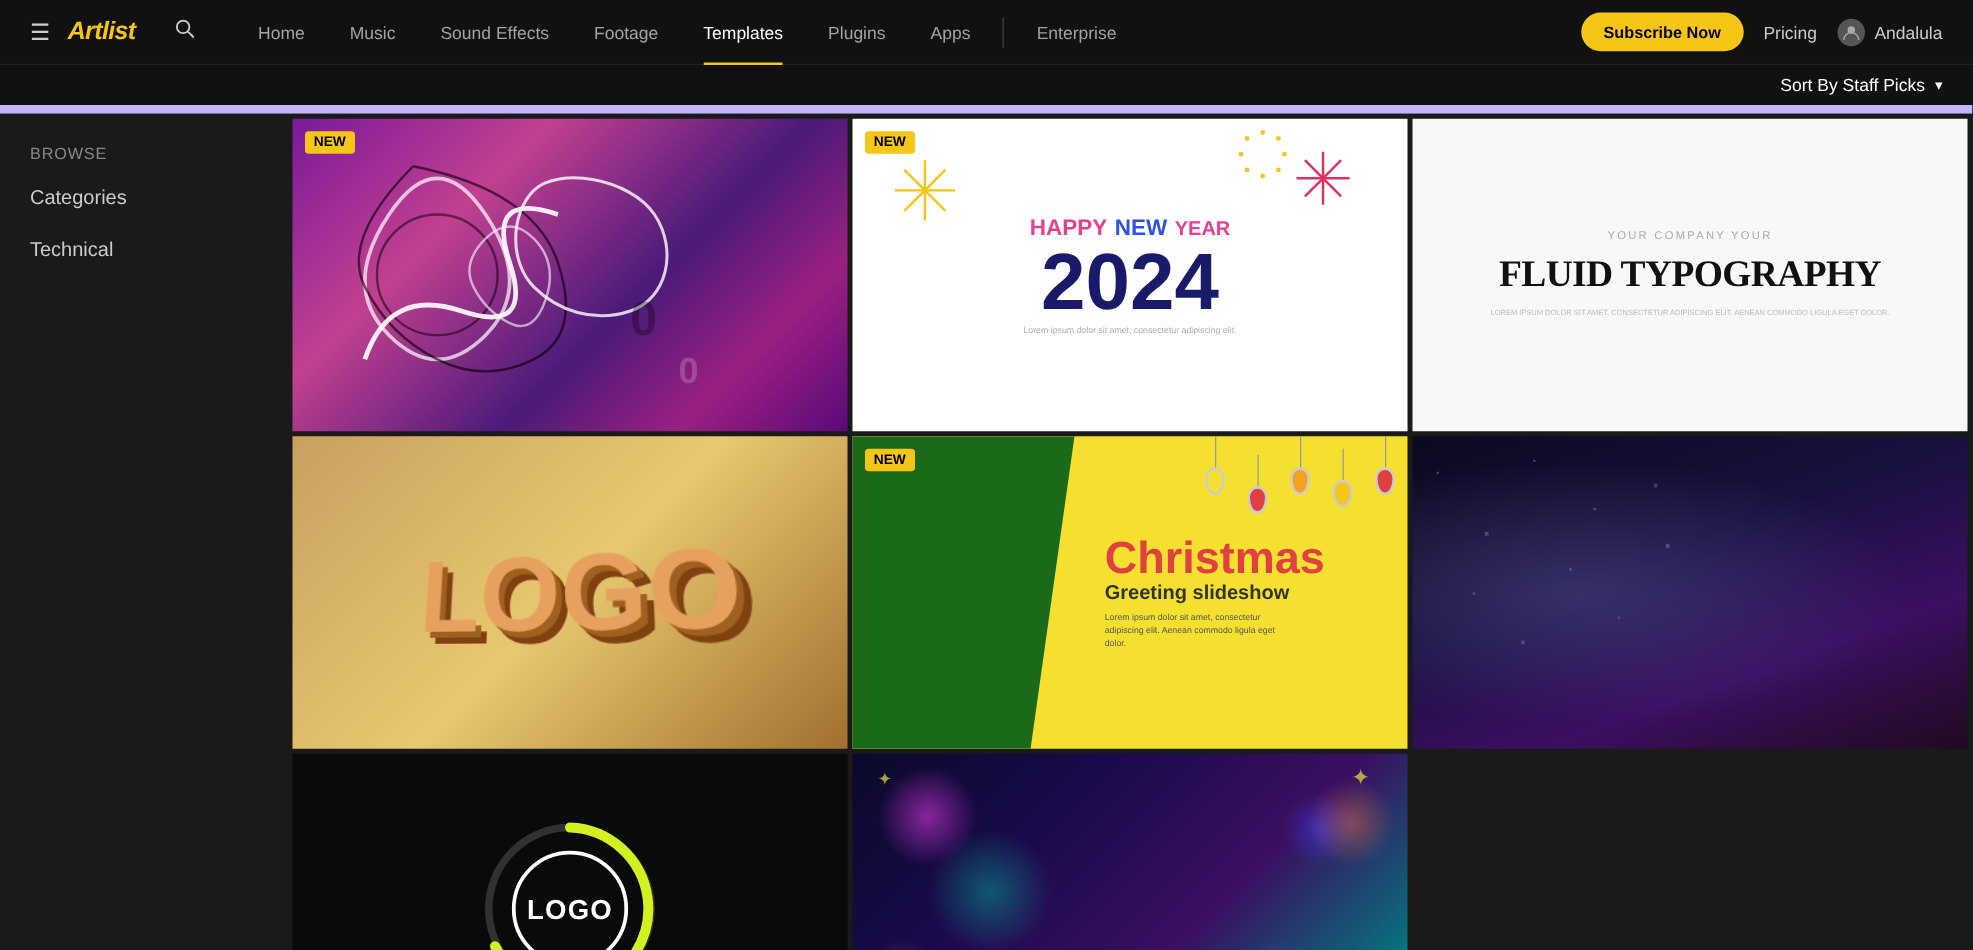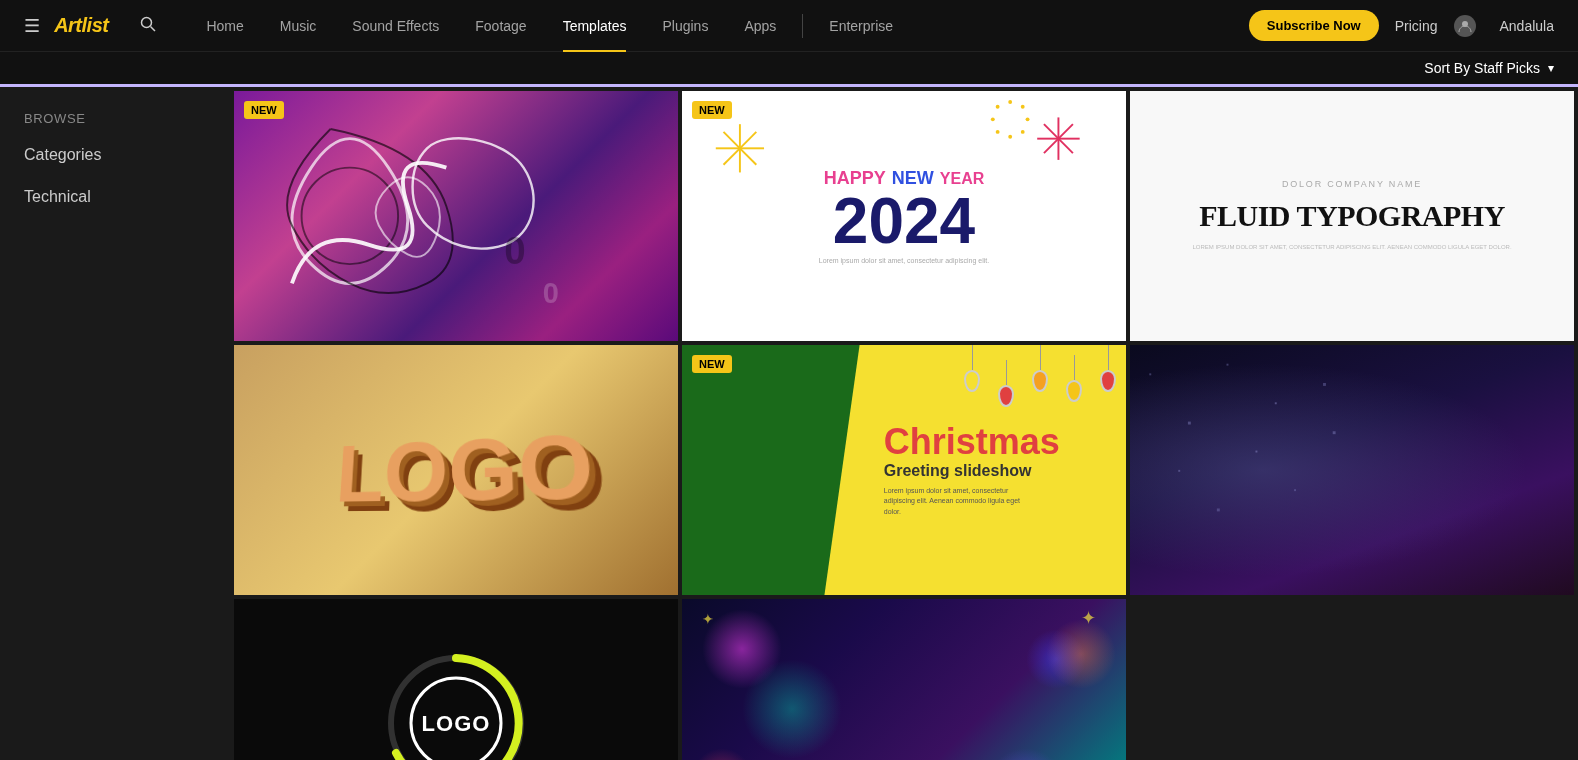--- a/index.html
+++ b/index.html
@@ -27,28 +27,28 @@
       content: ''; position: absolute; bottom: 0; left: 18px; right: 18px;
       height: 2px; background: #f5c518;
     }
     .nav-divider { width: 1px; height: 24px; background: #444; margin: 0 8px; }
     .nav-right { display: flex; align-items: center; gap: 16px; margin-left: auto; }
     .btn-subscribe {
       background: #f5c518; color: #000; font-weight: 700; font-size: 13px;
       border: none; border-radius: 20px; padding: 8px 18px; cursor: pointer;
     }
     .nav-pricing { color: #ccc; font-size: 14px; cursor: pointer; }
-    .nav-user { display: flex; align-items: center; gap: 24px; color: #ccc; font-size: 14px; cursor: pointer; }
+    .nav-user { display: flex; align-items: center; gap: 8px; color: #ccc; font-size: 14px; cursor: pointer; }
     .nav-user-icon { width: 22px; height: 22px; border-radius: 50%; background: #555; display: flex; align-items: center; justify-content: center; font-size: 12px; }
 
     
     .sort-bar {
       background: #111; padding: 8px 24px 8px 0;
       display: flex; justify-content: flex-end; align-items: center;
-      border-bottom: 3px solid #c4b5fd;
+      border-bottom: 7px solid #c4b5fd;
     }
     .sort-by {
       display: flex; align-items: center; gap: 8px;
       color: #fff; font-size: 14px; cursor: pointer;
     }
     .sort-by-label { font-size: 14px; color: #fff; }
     .sort-by-chevron { font-size: 12px; color: #fff; }
 
     
     .page-layout { display: flex; }
@@ -203,21 +203,21 @@
       <div style="display:flex; gap:6px; align-items:baseline; z-index:1;">
         <span style="font-size:18px; font-weight:900; color:#e84090;">HAPPY</span>
         <span style="font-size:18px; font-weight:900; color:#3050e0;">NEW</span>
         <span style="font-size:16px; font-weight:900; color:#e84090;">YEAR</span>
       </div>
       <div style="font-size:64px; font-weight:900; color:#1a1a6a; line-height:1; z-index:1; font-family:'Arial Black',sans-serif;">2024</div>
       <div style="font-size:7px; color:#aaa; text-align:center; z-index:1; margin-top:4px;">Lorem ipsum dolor sit amet, consectetur adipiscing elit.</div>
     </div>
 
     <div class="grid-item" style="background:#f8f8f8; display:flex; flex-direction:column; align-items:center; justify-content:center; gap:10px; padding:16px;">
-      <div style="font-size:9px; color:#aaa; letter-spacing:0.2em;">DOLOR COMPANY NAME</div>
+      <div style="font-size:9px; color:#aaa; letter-spacing:0.2em;">YOUR COMPANY YOUR</div>
       <div style="font-size:30px; font-weight:900; color:#111; letter-spacing:-0.5px; font-family:'Georgia',serif; text-align:center;">FLUID TYPOGRAPHY</div>
       <div style="font-size:6px; color:#bbb; text-align:center; max-width:90%; line-height:1.6;">LOREM IPSUM DOLOR SIT AMET, CONSECTETUR ADIPISCING ELIT. AENEAN COMMODO LIGULA EGET DOLOR.</div>
     </div>
 
     <div class="grid-item" style="background: linear-gradient(135deg, #c8a060 0%, #e8c870 50%, #a07030 100%); display:flex; align-items:center; justify-content:center;">
       <div style="font-size:88px; font-weight:900; color:#e8a060; text-shadow: 5px 5px 0 #a06020, 10px 10px 0 #804010; font-family:'Arial Black',sans-serif; transform: perspective(300px) rotateX(10deg) rotateY(-10deg);">LOGO</div>
     </div>
 
     <div class="grid-item" style="background:#f5e030; display:flex; flex-direction:column; align-items:flex-start; justify-content:center; padding:20px; position:relative; overflow:hidden;">
       <span class="new-badge">NEW</span>

